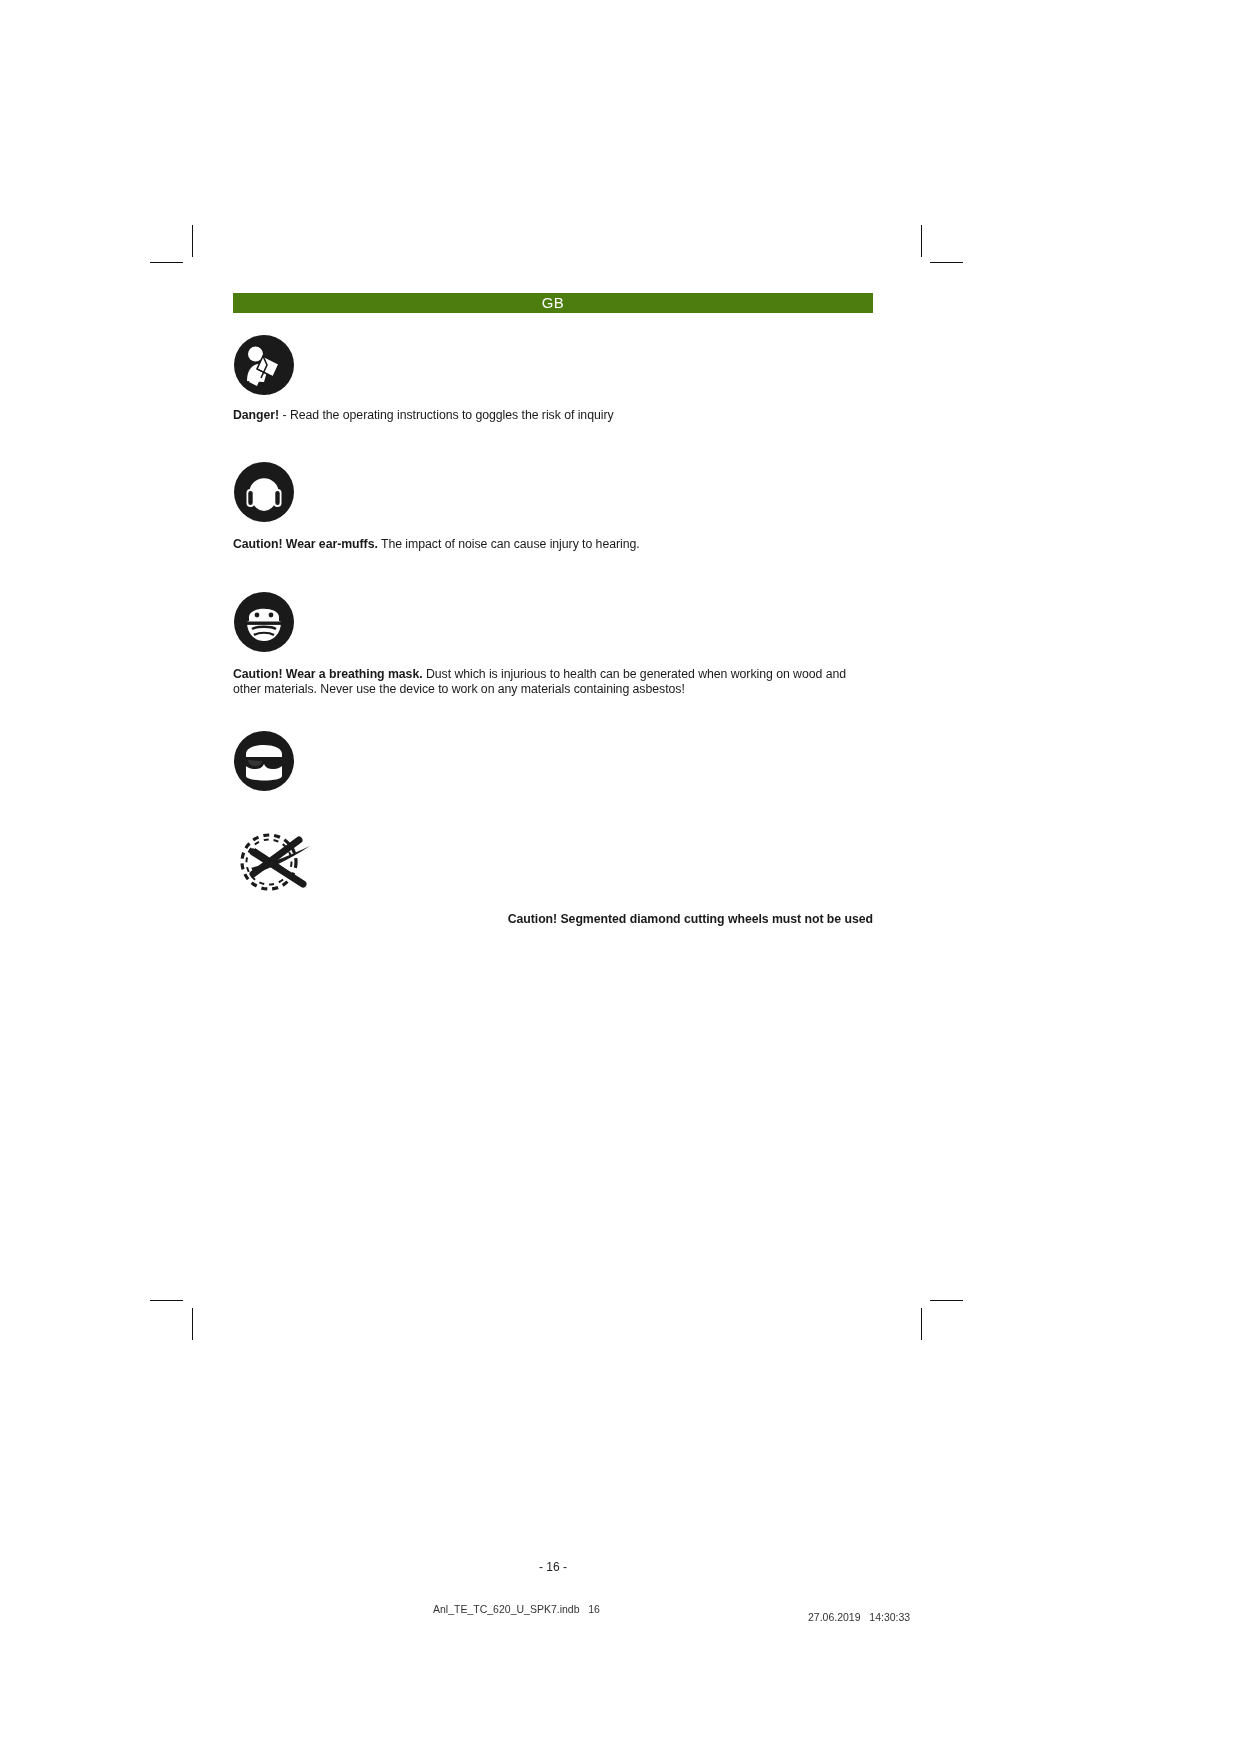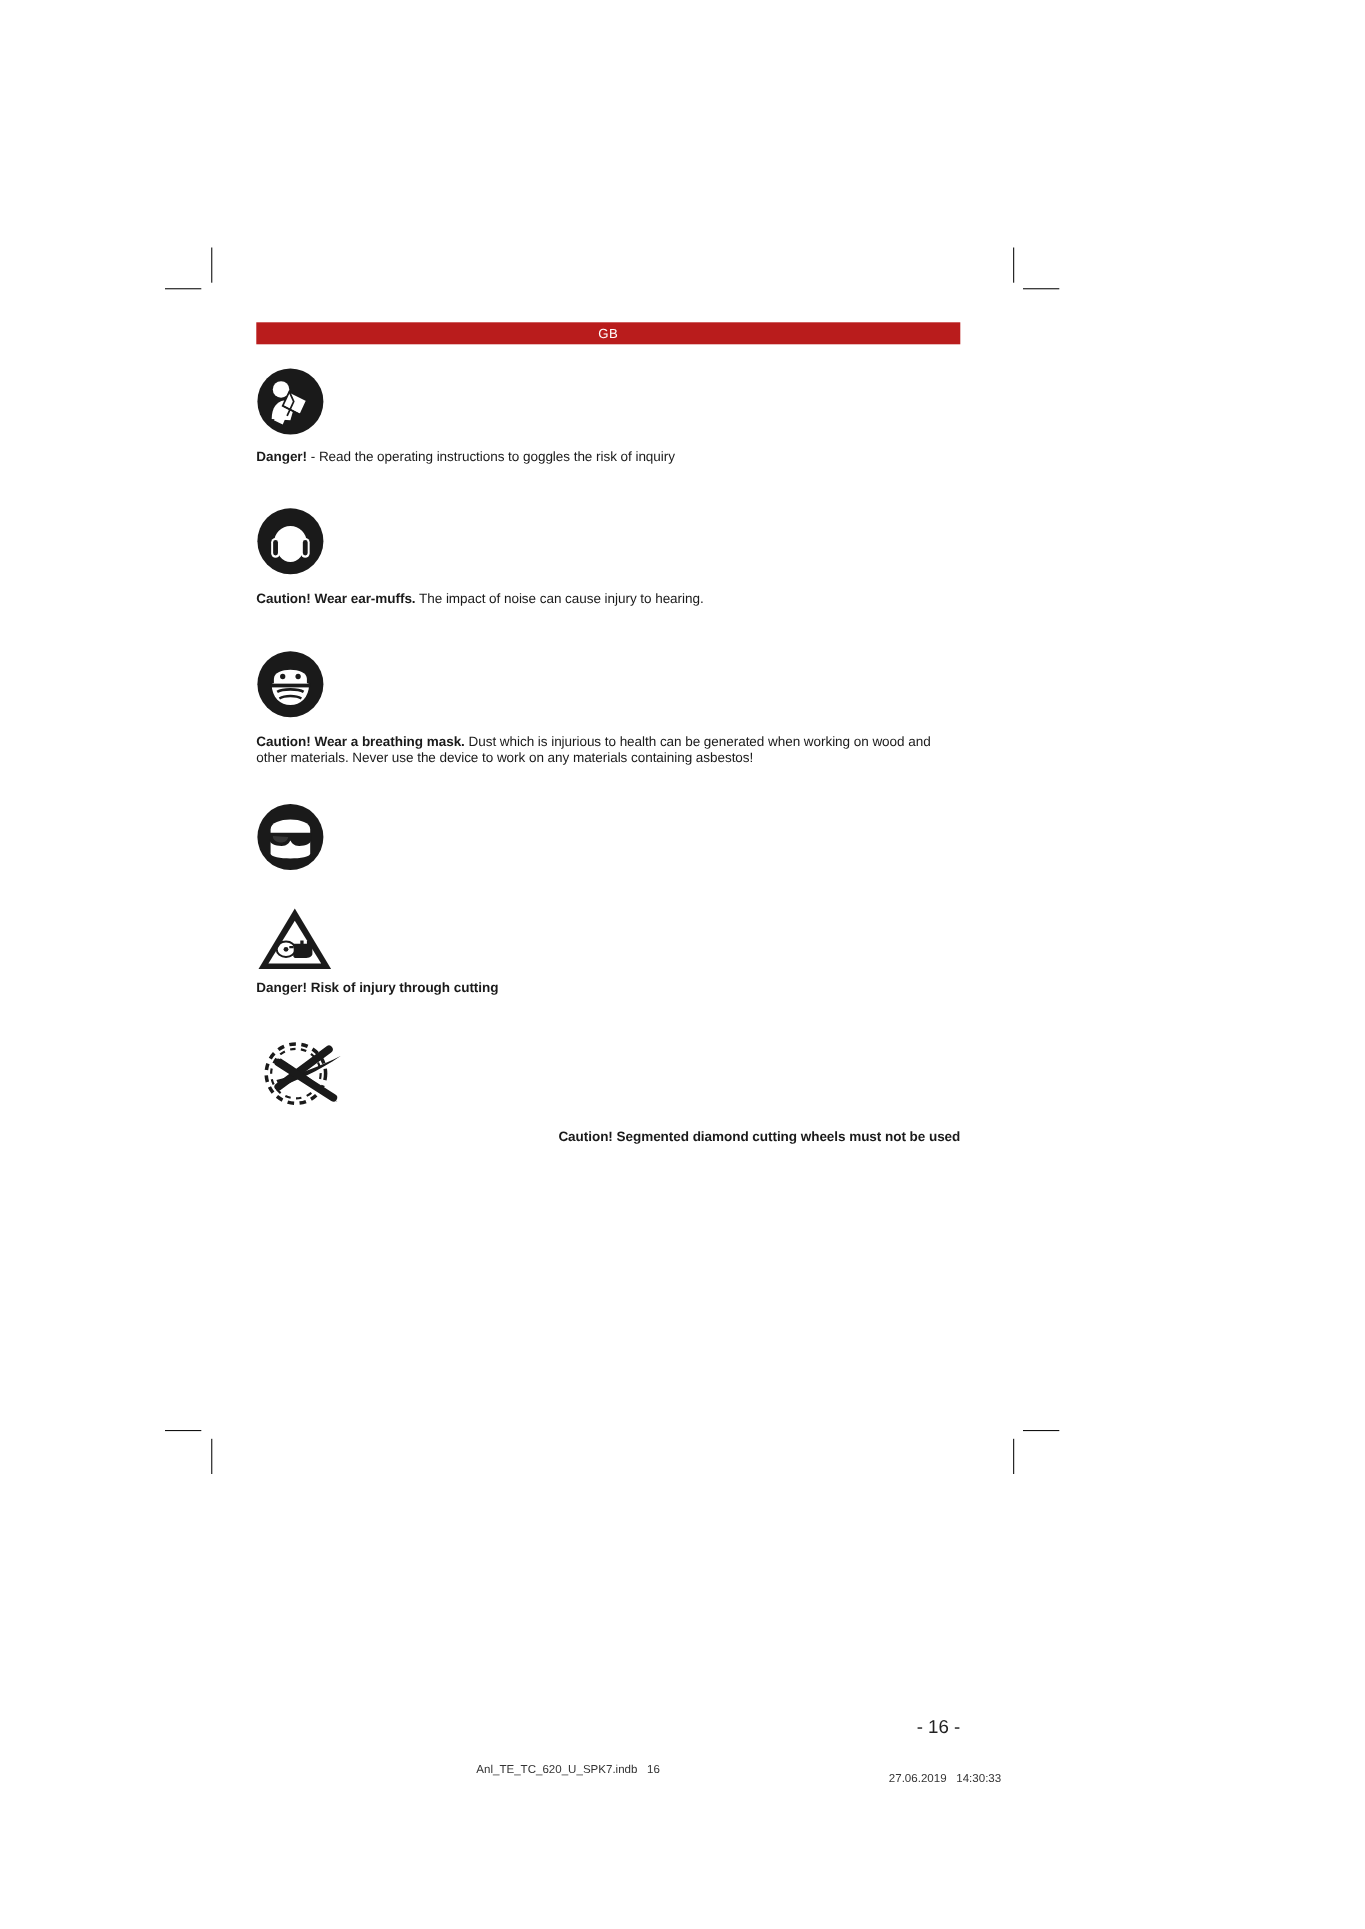--- a/index.html
+++ b/index.html
@@ -36,23 +36,23 @@
   #content {
     position: absolute;
     left: 233px;
     top: 293px;
     width: 640px;
   }
 
   
   .lang-bar {
     height: 20px;
-    background: #b91c1c;
+    background: #4d7c0f;
     color: #ffffff;
-    font-size: 12px;
+    font-size: 15px;
     line-height: 20px;
     text-align: center;
     letter-spacing: 0.4px;
   }
 
   
   .block {
     position: relative;
   }
   .icon-wrap {
@@ -89,22 +89,22 @@
 
   .b6 { margin-top: 34px; }
   .b6 .block-text { margin-top: 14px; text-align: right; }
 
   
   .page-number {
     position: absolute;
     left: 0;
     top: 1267px;
     width: 640px;
-    text-align: right;
-    font-size: 17px;
+    text-align: center;
+    font-size: 12px;
     color: #222;
   }
   .footer-left {
     position: absolute;
     left: 200px;
     top: 1310px;
     font-size: 10.5px;
     color: #333;
     white-space: pre;
   }
@@ -196,35 +196,20 @@
       <span class="icon-wrap">
         <svg width="62" height="62" viewBox="0 0 62 62" aria-hidden="true">
           <circle cx="31" cy="31" r="30" fill="#1a1a1a"></circle>
           <path d="M13 24 C13 12 49 12 49 24 L49 46 C49 52 13 52 13 46 Z" fill="#fff"></path>
           <path d="M12 27 L50 27 L50 33 C50 37 45 39 39 39 C34 39 32 36 31 34 C30 36 28 39 23 39 C17 39 12 37 12 33 Z" fill="#1a1a1a"></path>
           <path d="M15 30 C15 33.5 18.5 36 22.5 36 C26 36 28.5 34 29 31 Z" fill="#fff" opacity="0.12"></path>
         </svg>
       </span>
     </div>
 
-    <div class="block b5">
-      <span class="icon-wrap">
-        <svg width="70" height="62" viewBox="0 0 70 62" aria-hidden="true">
-          <path d="M35 4 L68 59 L2 59 Z" fill="#1a1a1a"></path>
-          <path d="M35 15 L59 54 L11 54 Z" fill="#fff"></path>
-          <ellipse cx="27" cy="41" rx="8.5" ry="7" fill="none" stroke="#1a1a1a" stroke-width="1.8"></ellipse>
-          <circle cx="27" cy="41" r="2.2" fill="#1a1a1a"></circle>
-          <path d="M34 36 L40 36 L40 33 L43 33 L43 36 L46 36 L46 33.5 L49 33.5 L49 37 L51 37 L51 45 C51 47.5 48 49 44 49 L36 49 C34 49 33 47 34 45.5 Z" fill="#1a1a1a"></path>
-          <path d="M34 39 L30 39" stroke="#1a1a1a" stroke-width="2"></path>
-        </svg>
-      </span>
-      <div class="block-text all-bold">
-        <span>Danger! Risk of injury through cutting</span><span></span>
-      </div>
-    </div>
 
     <div class="block b6">
       <span class="icon-wrap">
         <svg width="86" height="72" viewBox="0 0 86 72" aria-hidden="true">
           <circle cx="36" cy="36" r="27" fill="none" stroke="#1a1a1a" stroke-width="3.2" stroke-dasharray="6 5"></circle>
           <circle cx="36" cy="36" r="22.5" fill="none" stroke="#1a1a1a" stroke-width="2" stroke-dasharray="5 5"></circle>
           <path d="M22 22 C34 30 54 42 74 62 C60 52 40 40 20 28 Z" fill="#1a1a1a"></path>
           <path d="M24 52 C36 44 56 32 74 14 C58 26 38 38 20 46 Z" fill="#1a1a1a" transform="rotate(10 43 34)"></path>
           <path d="M20 48 L66 14" stroke="#1a1a1a" stroke-width="7" stroke-linecap="round"></path>
           <path d="M20 26 L70 58" stroke="#1a1a1a" stroke-width="7" stroke-linecap="round"></path>

